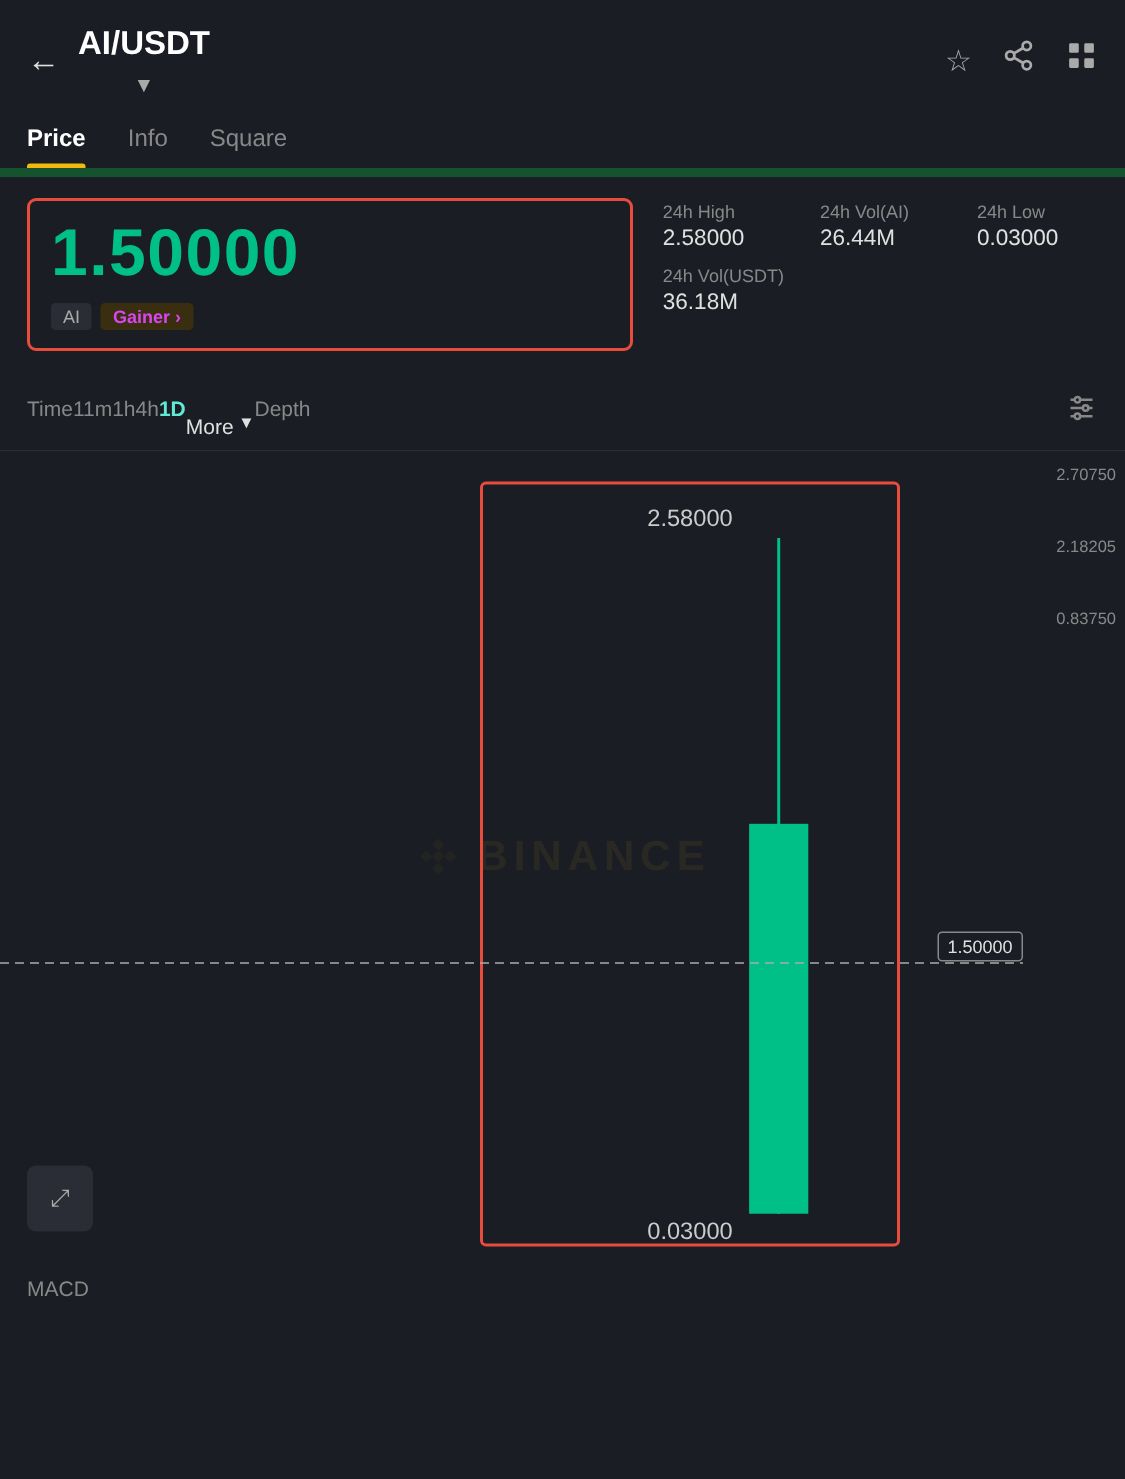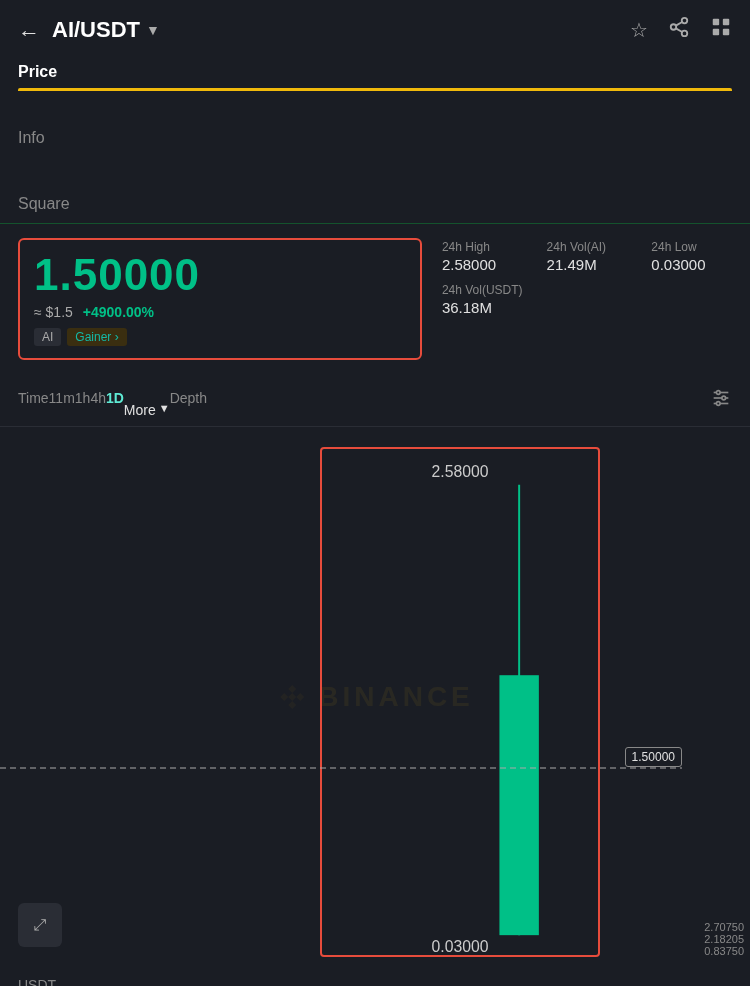--- a/index.html
+++ b/index.html
@@ -25,20 +25,21 @@
       margin-right: 12px;
       cursor: pointer;
     }
     .pair-title {
       font-size: 22px;
       font-weight: 700;
       color: #fff;
       display: flex;
       align-items: center;
       gap: 6px;
+      flex-direction: column;
     }
     .pair-title .chevron {
       font-size: 14px;
       color: #aaa;
     }
     .header-icons {
       margin-left: auto;
       display: flex;
       align-items: center;
       gap: 20px;
@@ -46,23 +47,22 @@
     .header-icon {
       font-size: 20px;
       color: #aaa;
       cursor: pointer;
     }
 
     
     .tabs {
       display: flex;
       padding: 0 18px;
-      border-bottom: 1px solid #14532d;
+      border-bottom: 6px solid #14532d;
       gap: 28px;
-      flex-direction: column;
     }
     .tab {
       padding: 10px 0 10px 0;
       font-size: 16px;
       color: #888;
       cursor: pointer;
       position: relative;
     }
     .tab.active {
       color: #fff;
@@ -119,24 +119,25 @@
     }
     .tag {
       font-size: 12px;
       padding: 2px 8px;
       border-radius: 3px;
       background: #2a2d35;
       color: #aaa;
     }
     .tag.gainer {
       background: #3a2e10;
-      color: #14b8a6;
+      color: #d946ef;
       display: flex;
       align-items: center;
       gap: 2px;
+      font-weight: bold;
     }
 
     .price-right {
       display: grid;
       grid-template-columns: 1fr 1fr 1fr;
       gap: 10px 24px;
       align-content: start;
       padding-top: 2px;
     }
     .stat-item {}
@@ -211,22 +212,23 @@
       white-space: nowrap;
     }
     .chart-y-axis {
       position: absolute;
       right: 0;
       top: 0;
       width: 68px;
       height: 100%;
       display: flex;
       flex-direction: column;
-      justify-content: flex-end;
+      justify-content: flex-start;
       padding: 10px 6px;
+      gap: 36px;
     }
     .y-label {
       font-size: 11px;
       color: #888;
       text-align: right;
     }
 
     
     .candle-box {
       position: absolute;
@@ -313,37 +315,33 @@
 
 <div class="tabs">
   <div class="tab active">Price</div>
   <div class="tab">Info</div>
   <div class="tab">Square</div>
 </div>
 
 <div class="price-section">
   <div class="price-left">
     <div class="price-main">1.50000</div>
-    <div class="price-sub">
-      <span class="price-usd">≈ $1.5</span>
-      <span class="price-change">+4900.00%</span>
-    </div>
     <div class="tags">
       <span class="tag">AI</span>
       <span class="tag gainer">Gainer ›</span>
     </div>
   </div>
   <div class="price-right">
     <div class="stat-item">
       <div class="stat-label">24h High</div>
       <div class="stat-value">2.58000</div>
     </div>
     <div class="stat-item">
       <div class="stat-label">24h Vol(AI)</div>
-      <div class="stat-value">21.49M</div>
+      <div class="stat-value">26.44M</div>
     </div>
     <div class="stat-item">
       <div class="stat-label">24h Low</div>
       <div class="stat-value">0.03000</div>
     </div>
     <div class="stat-item">
       <div class="stat-label">24h Vol(USDT)</div>
       <div class="stat-value">36.18M</div>
     </div>
   </div>
@@ -413,13 +411,13 @@
   <div class="price-line-label">
     <span>1.50000</span>
   </div>
 
   <div class="expand-btn">
     <span>⤢</span>
   </div>
 
 </div>
 
-<div class="macd-label">USDT</div>
+<div class="macd-label">MACD</div>
 
 </body></html>

